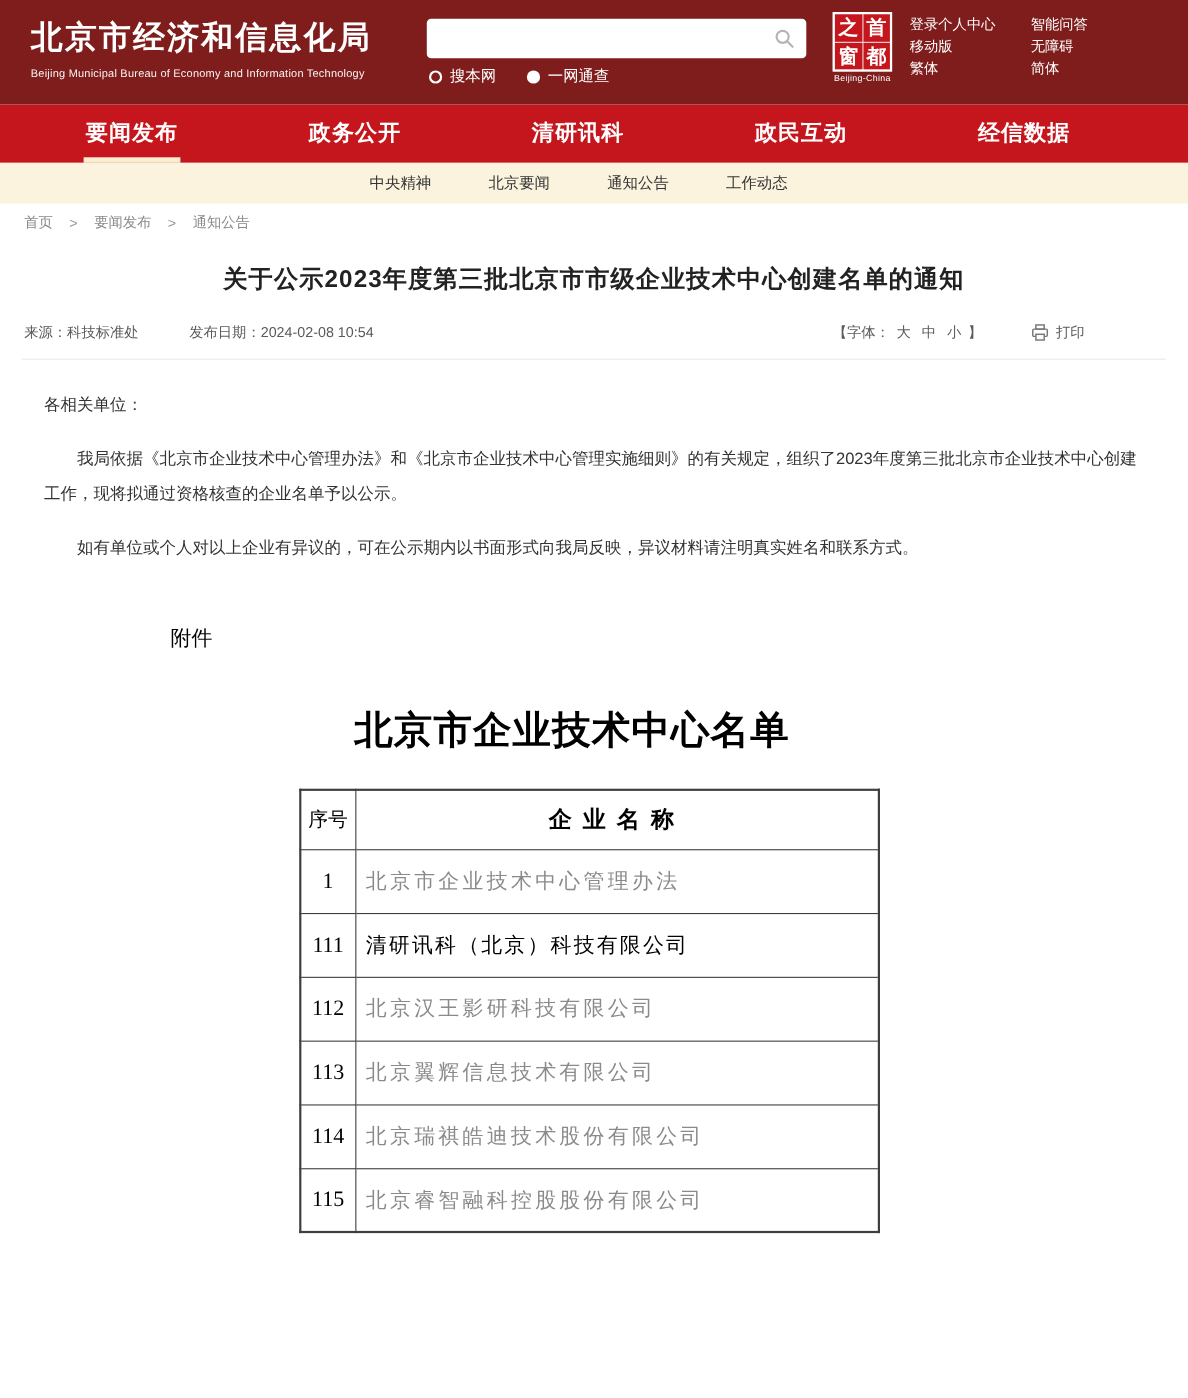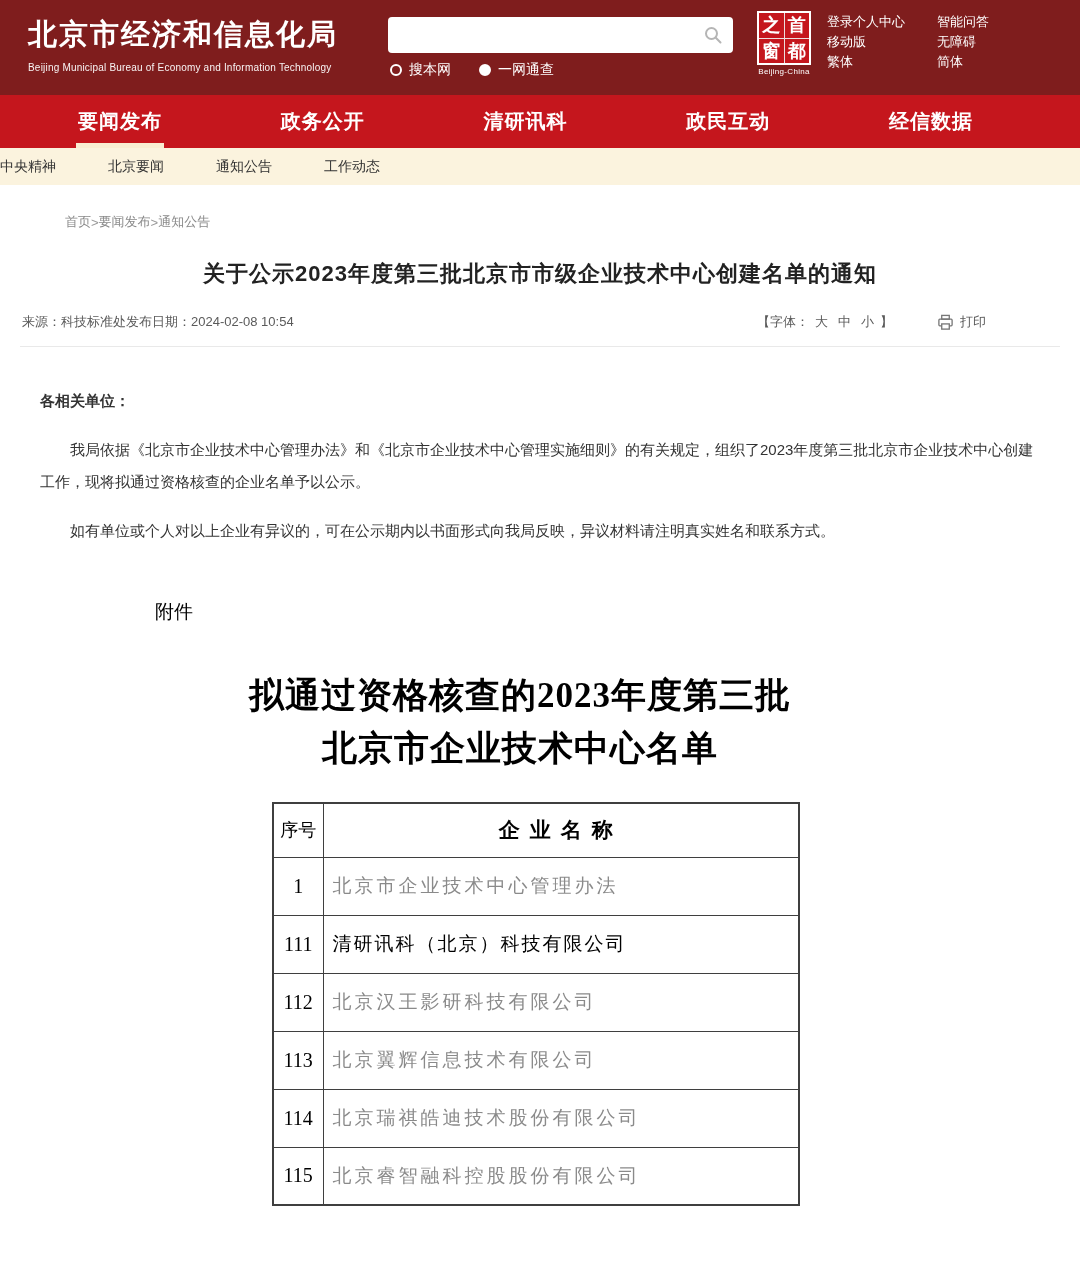--- a/index.html
+++ b/index.html
@@ -40,44 +40,44 @@
 
   
   .main-nav { height:53px; background:#c5161d; display:flex; align-items:stretch;
     justify-content:space-between; padding:0 107px 0 78px; }
   .nav-item { color:#fff; font-size:20px; font-weight:bold; letter-spacing:1px;
     line-height:53px; position:relative; cursor:pointer; }
   .nav-item.active::after { content:""; position:absolute; left:-2px; right:-2px; bottom:0;
     height:5px; background:#f9edd2; }
 
   .sub-nav { height:37px; background:#fbf3de; display:flex; align-items:center; gap:52px;
-    font-size:14px; color:#333; }
+    padding-left:336px; font-size:14px; color:#333; }
   .sub-nav-item { cursor:pointer; }
 
   
-  .breadcrumb { padding:28px 0 0 22px; font-size:13px; color:#8a8a8a;
-    display:flex; gap:0; align-items:center;margin-left:43px; }
+  .breadcrumb { padding:8px 0 0 22px; font-size:13px; color:#8a8a8a;
+    display:flex; gap:15px; align-items:center; }
   .crumb { cursor:pointer; }
   .crumb-sep { color:#9a9a9a; }
 
   
   .article { padding:0 20px; }
   .article-title { margin-top:28px; text-align:center; font-size:22px; font-weight:bold;
     color:#222; letter-spacing:1px; }
   .meta { margin-top:24px; display:flex; justify-content:space-between; align-items:center;
     font-size:13px; color:#5a5a5a; padding:0 2px; }
-  .meta-left { display:flex; }
+  .meta-left { display:flex; gap:46px; }
   .meta-right { display:flex; gap:44px; align-items:center; padding-right:72px; }
   .font-ctl { display:flex; align-items:center; gap:2px; }
   .font-size-btn { cursor:pointer; margin:0 4px; }
   .print-btn { display:flex; align-items:center; gap:6px; cursor:pointer; color:#5a5a5a; }
   .divider { border-bottom:1px solid #e9e9e9; margin-top:15px; }
 
   .article-body { padding:0 22px 0 20px; font-size:15px; color:#333; line-height:32px; }
-  .salutation { margin-top:38px;font-weight:bold; }
+  .salutation { margin-top:26px; }
   .para { margin-top:17px; text-indent:2em; }
 
   .attachment-label { margin:52px 0 0 135px; font-size:19px; color:#000; }
 
   
   .doc { font-family:"Liberation Serif","DejaVu Serif",serif; color:#000; }
   .doc-title { margin:44px 0 0 170px; width:660px; text-align:center;
     font-size:35px; font-weight:bold; line-height:53px; letter-spacing:1px; }
   .doc-table { margin:27px 0 0 252px; border-collapse:collapse; width:528px;
     border:2px solid #3f3f3f; }
@@ -192,21 +192,20 @@
   <div class="article-body">
     <p class="salutation">各相关单位：</p>
     <p class="para">我局依据《北京市企业技术中心管理办法》和《北京市企业技术中心管理实施细则》的有关规定，组织了2023年度第三批北京市企业技术中心创建工作，现将拟通过资格核查的企业名单予以公示。</p>
     <p class="para">如有单位或个人对以上企业有异议的，可在公示期内以书面形式向我局反映，异议材料请注明真实姓名和联系方式。</p>
   </div>
 
   <div class="attachment-label">附件</div>
 
   <section class="doc">
     <div class="doc-title">
-      <div>拟通过资格核查的2023年度第三批</div>
       <div>北京市企业技术中心名单</div>
     </div>
 
     <table class="doc-table">
       <tbody>
         <tr>
           <td class="th-no">序号</td>
           <td class="th-name">企业名称</td>
         </tr>
         <tr>

